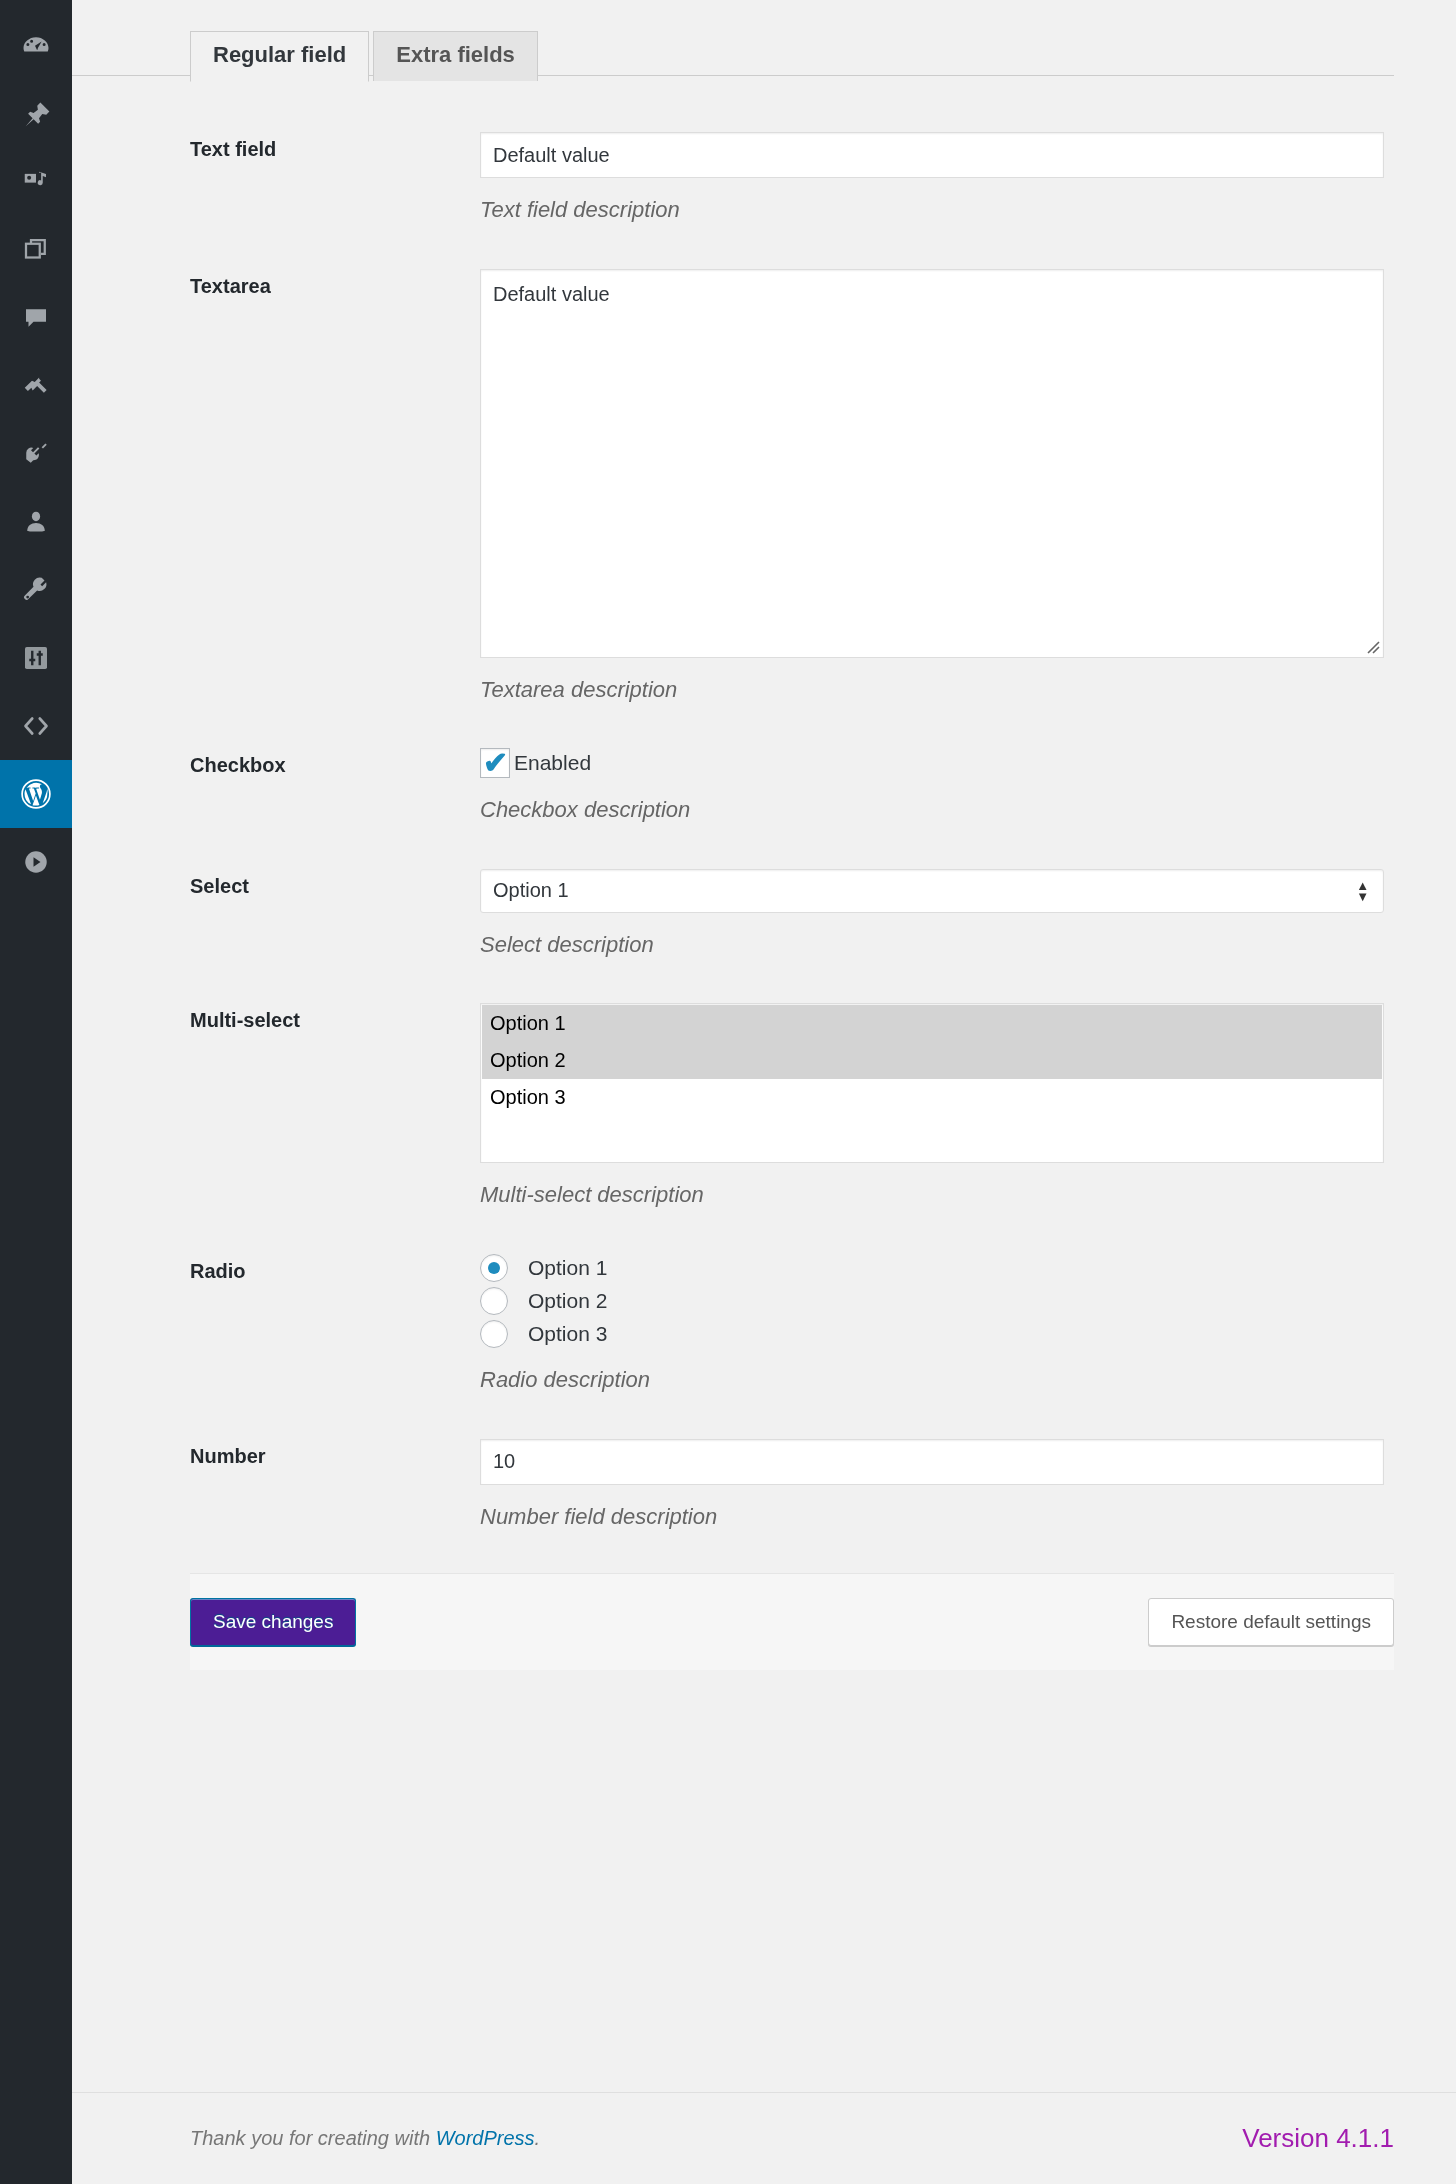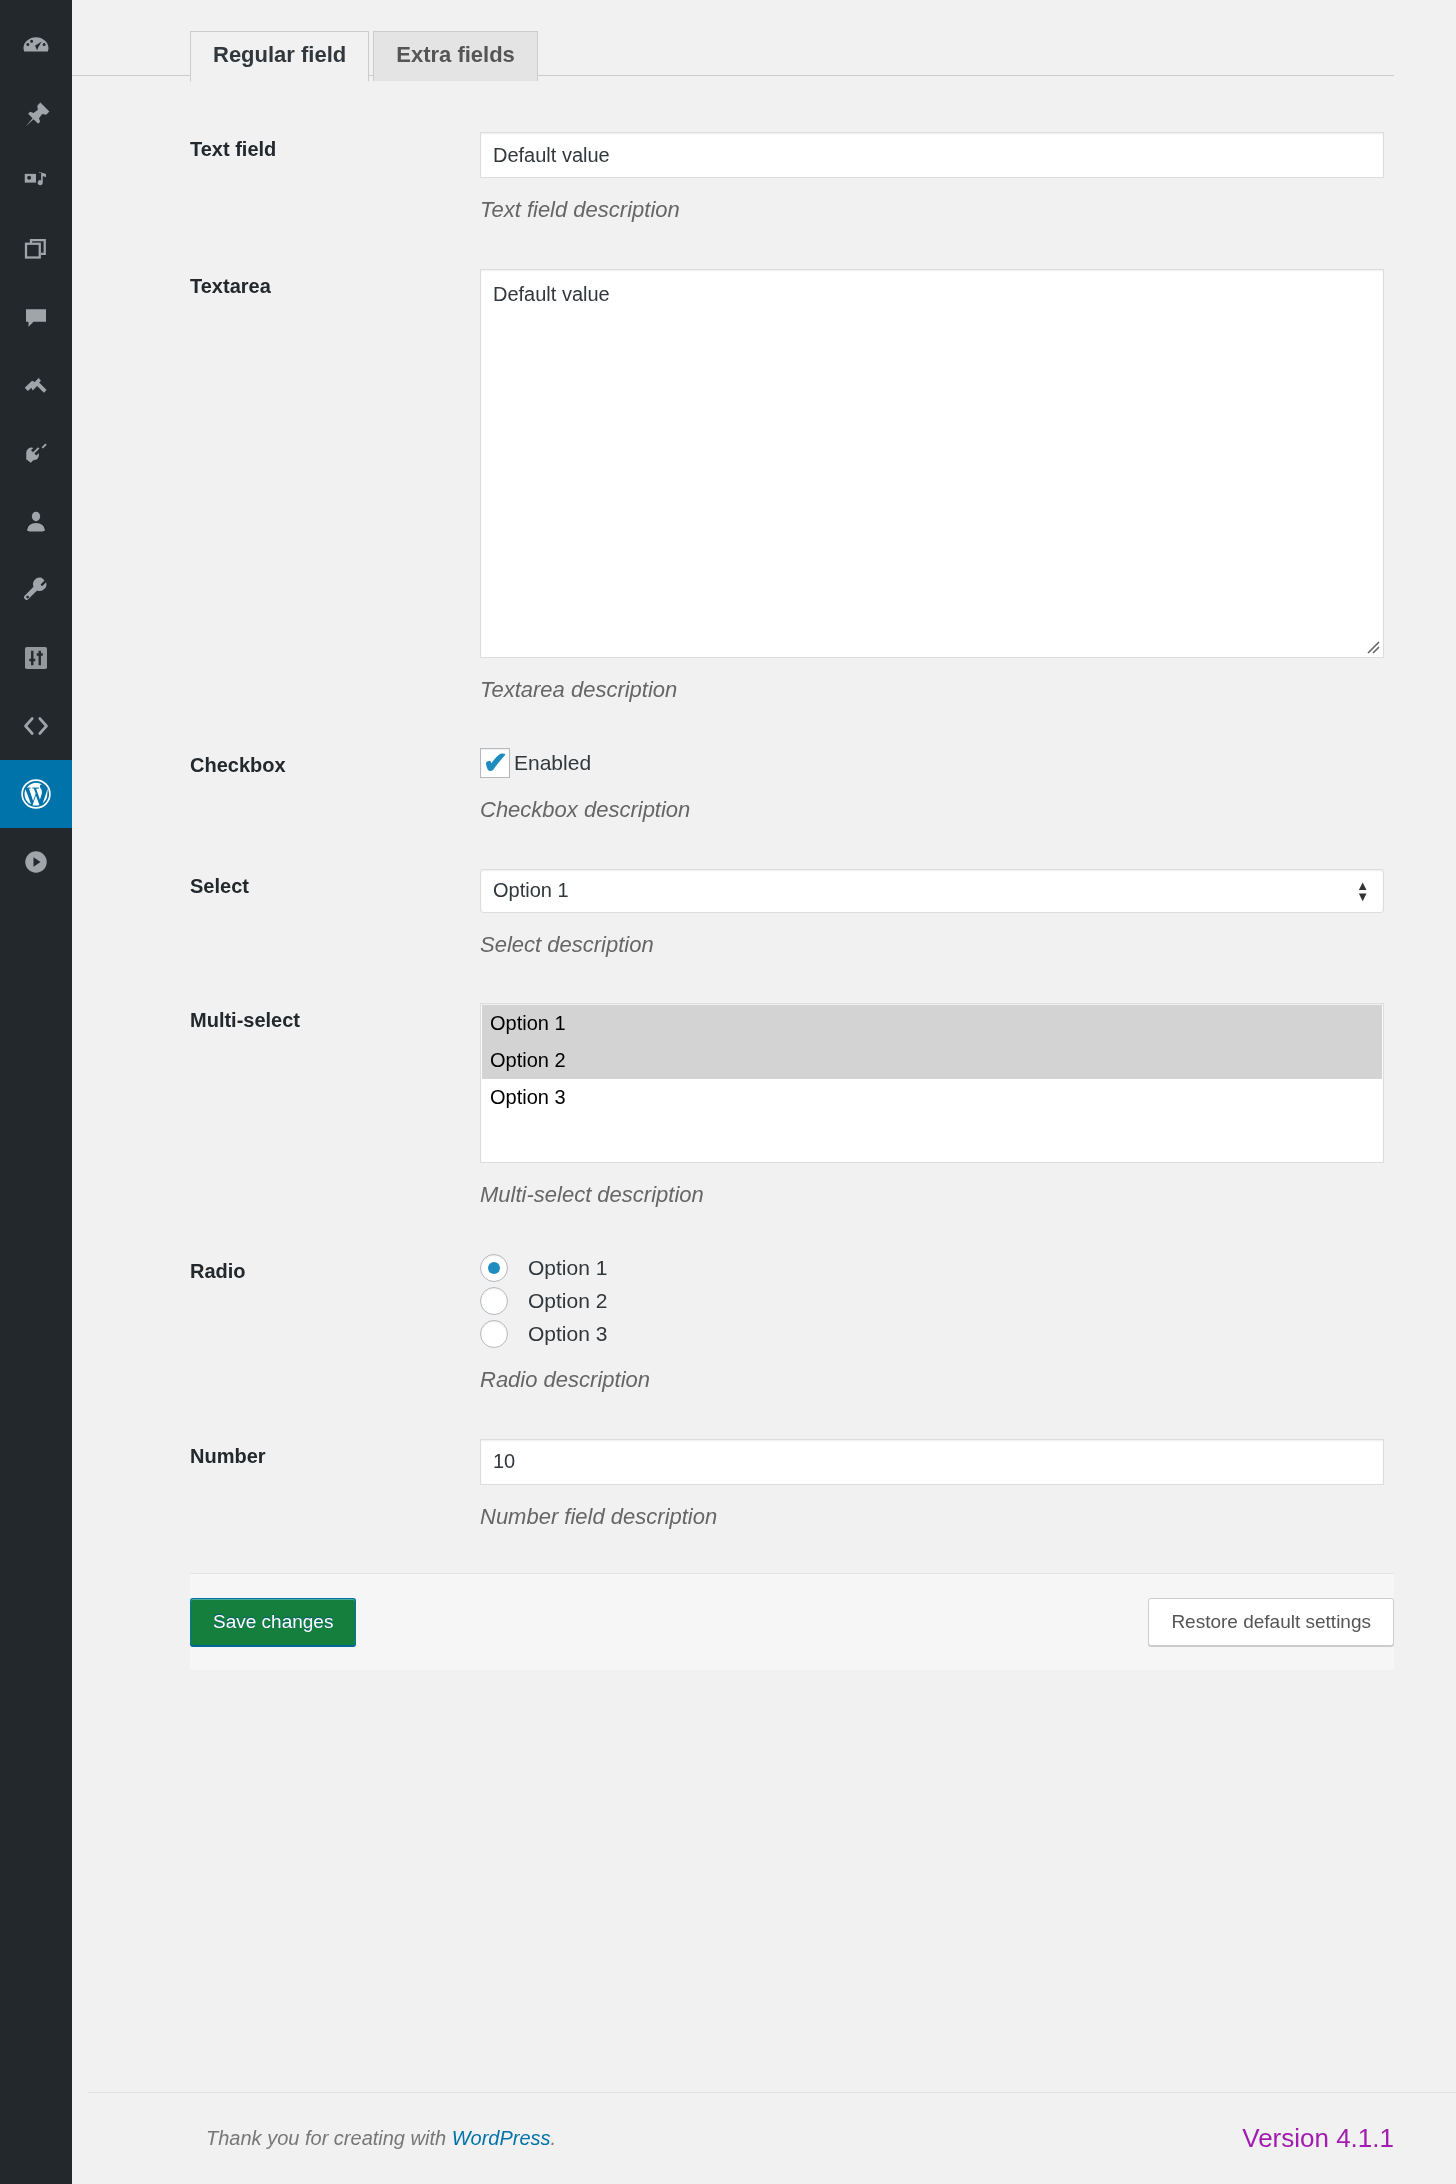--- a/index.html
+++ b/index.html
@@ -249,21 +249,21 @@
   .submit-bar {
     margin: 20px 62px 0 118px;
     background: #f6f6f6;
     border-top: 1px solid #e5e5e5;
     padding: 24px 0 24px 0;
     display: flex;
     align-items: center;
     justify-content: space-between;
   }
   .button-primary {
-    background: #15803d;
+    background: #4c1d95;
     border: 1px solid #0074a2;
     border-bottom-color: #006799;
     box-shadow: 0 1px 0 rgba(120,200,230,.6) inset, 0 1px 0 #006799;
     color: #fff;
     font-size: 19px;
     padding: 12px 22px;
     border-radius: 3px;
     cursor: pointer;
     font-family: "Liberation Sans", sans-serif;
     text-shadow: 0 -1px 1px #005684;
@@ -276,21 +276,21 @@
     font-size: 19px;
     padding: 12px 22px;
     border-radius: 3px;
     cursor: pointer;
     font-family: Liberation Sans, sans-serif;
   }
 
   
   .wp-footer {
     position: absolute;
-    left: 16px; right: 0;
+    left: 0; right: 0;
     bottom: 0;
     height: 92px;
     padding: 0 62px 0 118px;
     border-top: 1px solid #dfdfdf;
     display: flex;
     align-items: center;
     justify-content: space-between;
   }
   .footer-left {
     font-style: italic;

